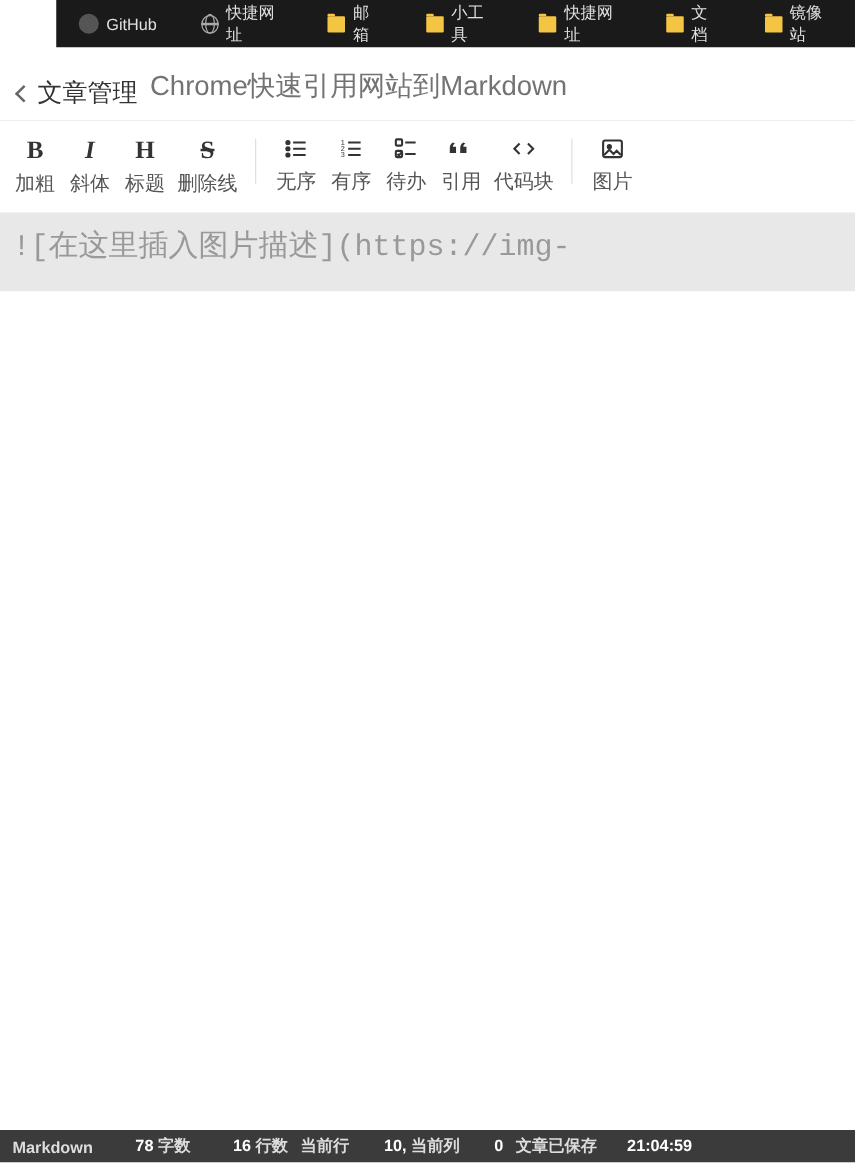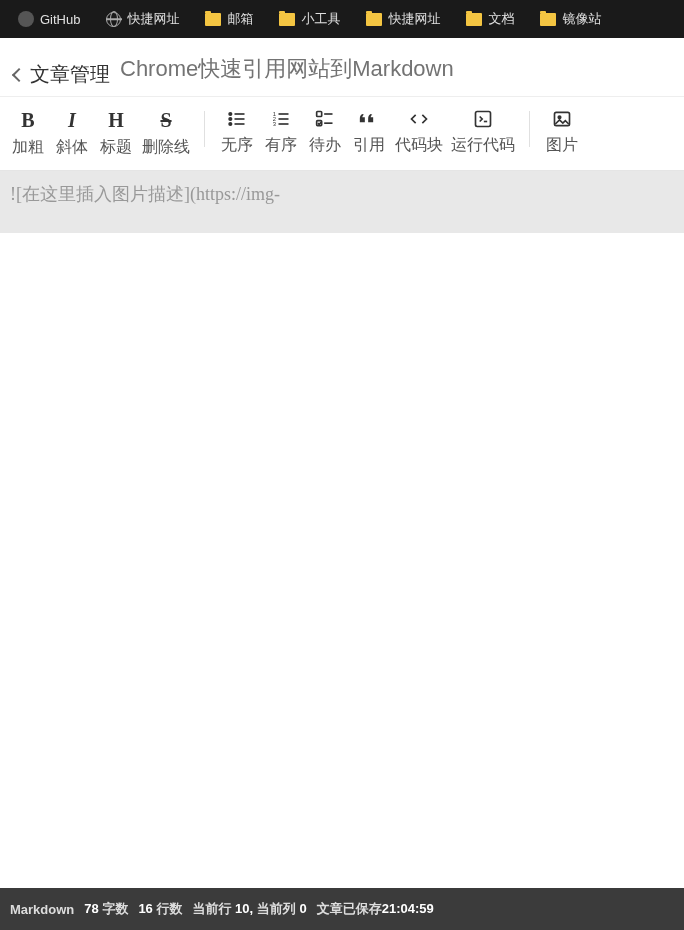--- a/index.html
+++ b/index.html
@@ -11,21 +11,22 @@
       display: flex;
       flex-direction: column;
       background: #fff;
     }
     .bookmark-bar {
       background: #1a1a1a;
       height: 38px;
       display: flex;
       align-items: center;
       padding: 0 8px;
-      gap: 6px;
+      gap: 16px;
+      margin-left: 45px;
     }
     .bookmark-item {
       display: flex;
       align-items: center;
       gap: 6px;
       padding: 4px 10px;
       color: #e0e0e0;
       font-size: 13px;
       cursor: pointer;
       border-radius: 4px;
@@ -144,23 +145,23 @@
       width: 1px;
       height: 36px;
       background: #e0e0e0;
       margin: 6px 10px;
     }
     .tool-svg { width: 20px; height: 20px; display:flex; align-items:center; justify-content:center; }
     .editor-area {
       flex: 1;
       background: #e8e8e8;
       padding: 8px 10px;
-      font-size: 18px;
+      font-size: 24px;
       color: #888;
-      font-family: Liberation Serif, serif;
+      font-family: Liberation Mono, monospace;
       overflow: hidden;
       position: relative;
     }
     .editor-content {
       color: #999;
       line-height: 1.7;
       word-break: break-all;
     }
     .editor-white {
       position: absolute;
@@ -171,23 +172,23 @@
     }
     .status-bar {
       background: #3b3b3b;
       color: #ddd;
       font-size: 13px;
       padding: 4px 10px;
       display: flex;
       align-items: center;
       gap: 10px;
       font-weight: 600;
-      height: 42px;
-    }
-    .status-bar span b { color: #fff; }
+      height: 26px;
+    }
+    .status-bar span b { color: #fff; margin-left: 24px; }
   </style>
 </head>
 <body>
 
 <div class="bookmark-bar" id="bookmark-bar">
     <div class="bookmark-item">
       <span class="github-icon"></span>
       <span>GitHub</span>
     </div>
     <div class="bookmark-item">
@@ -289,30 +290,20 @@
       <span class="tool-label">引用</span>
     </div>
     <div class="tool-btn">
       <span class="tool-svg">
         <svg viewBox="0 0 24 24" width="20" height="20" fill="none" stroke="#333" stroke-width="2">
           <polyline points="8 7 3 12 8 17"></polyline>
           <polyline points="16 7 21 12 16 17"></polyline>
         </svg>
       </span>
       <span class="tool-label">代码块</span>
-    </div>
-    <div class="tool-btn">
-      <span class="tool-svg">
-        <svg viewBox="0 0 24 24" width="20" height="20" fill="none" stroke="#333" stroke-width="2">
-          <rect x="3" y="3" width="18" height="18" rx="2"></rect>
-          <polyline points="8 9 11 12 8 15"></polyline>
-          <line x1="13" y1="15" x2="17" y2="15"></line>
-        </svg>
-      </span>
-      <span class="tool-label">运行代码</span>
     </div>
     <div class="tool-divider"></div>
     <div class="tool-btn">
       <span class="tool-svg">
         <svg viewBox="0 0 24 24" width="20" height="20" fill="none" stroke="#333" stroke-width="2">
           <rect x="3" y="4" width="18" height="16" rx="2"></rect>
           <circle cx="9" cy="10" r="1.5" fill="#333"></circle>
           <path d="M4 18l5-5 4 4 3-3 4 4"></path>
         </svg>
       </span>

